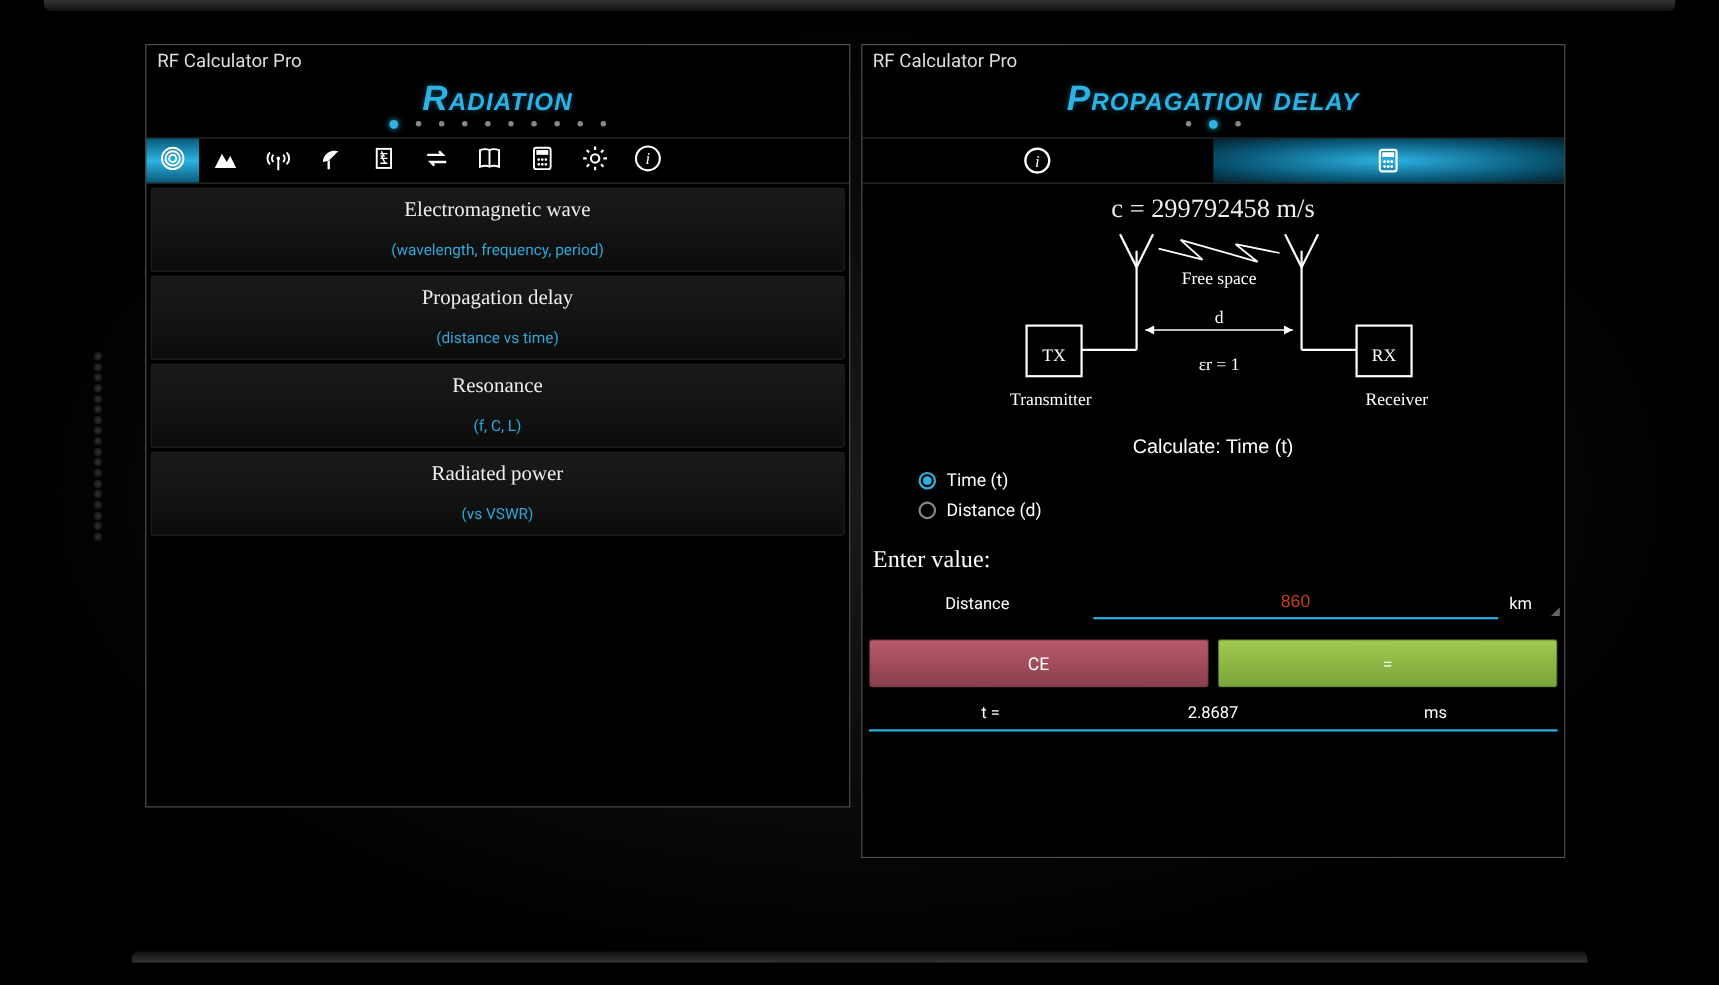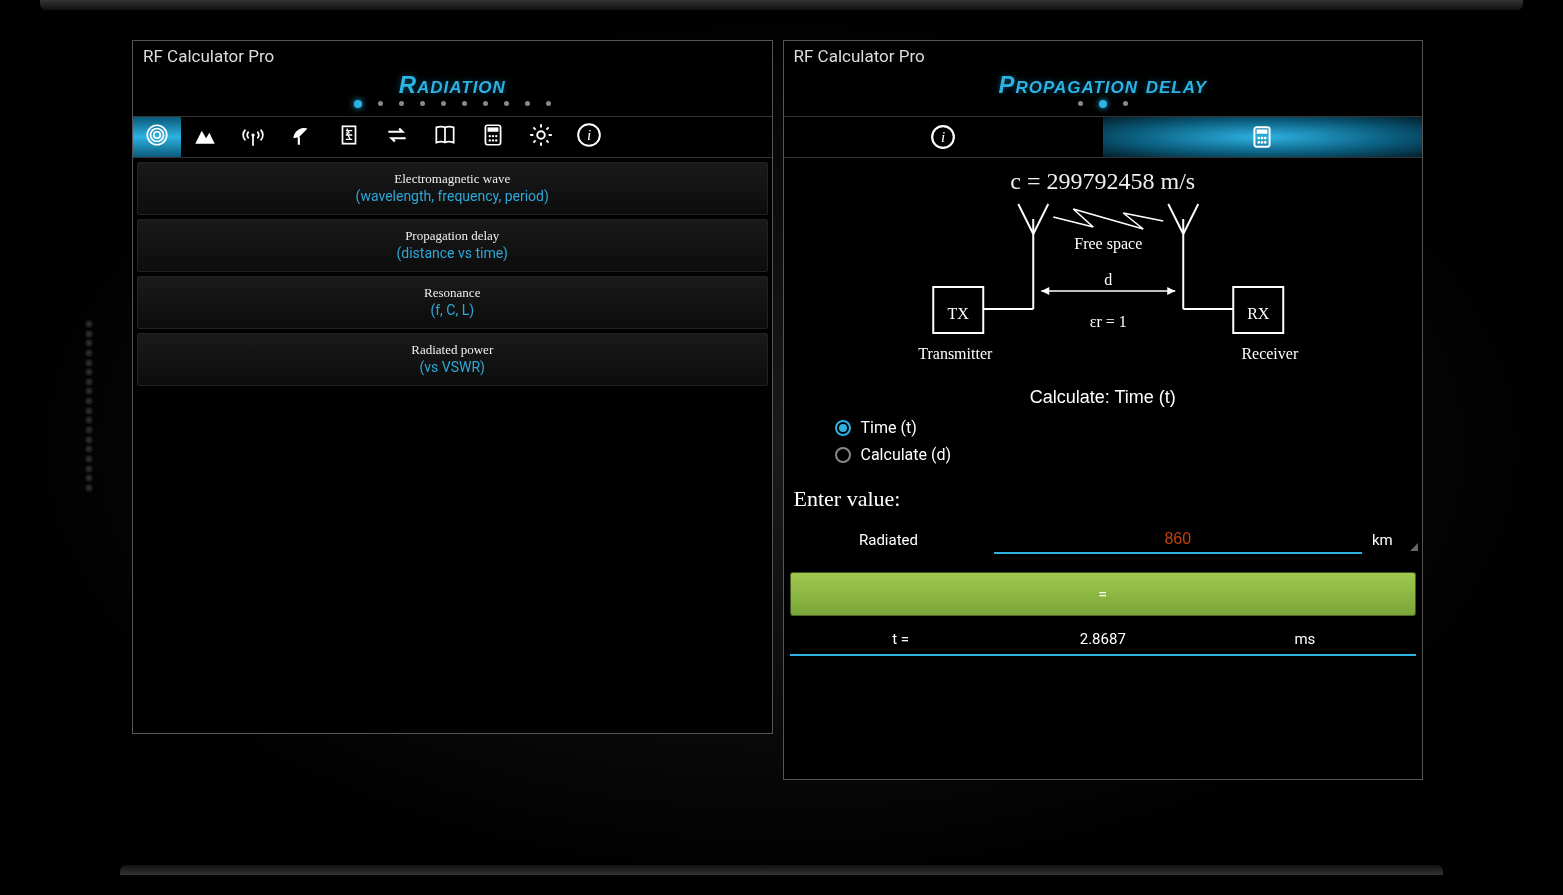--- a/index.html
+++ b/index.html
@@ -61,21 +61,21 @@
   .panel-left { flex: 1; height: 694px; }
   .panel-right { flex: 1; height: 740px; }
   .app-title {
     padding: 5px 10px;
     font-size: 17px;
     color: #ddd;
   }
   .section-title {
     text-align: center;
     font-family: "Brush Script MT", cursive, sans-serif;
-    font-size: 24px;
+    font-size: 32px;
     font-variant: small-caps;
     letter-spacing: 1px;
     color: #2db2e2;
     text-shadow: 0 0 6px #0a4a63;
     font-style: italic;
     font-weight:bold;
   }
   .dots {
     display:flex;
     justify-content:center;
@@ -113,22 +113,22 @@
   }
   .list { padding:4px; display:flex; flex-direction:column; gap:4px;}
   .list-item {
     background:linear-gradient(180deg,#1a1a1a 0%,#0c0c0c 100%);
     border:1px solid #222;
     border-radius:2px;
     text-align:center;
     padding:8px 0 10px;
     cursor:pointer;
   }
-  .list-item .li-title { font-size:13px; font-family:Georgia,serif; color:#eee;}
-  .list-item .li-sub { font-size:14px; color:#2da8d8; margin-top:1px;text-align:center;}
+  .list-item .li-title { font-size:19px; font-family:Georgia,serif; color:#eee;}
+  .list-item .li-sub { font-size:14px; color:#2da8d8; margin-top:18px;text-align:center;}
   
   .formula-c {
     text-align:center;font-family:Georgia,serif;font-size:24px;color:#eee;
     padding:10px 0 4px;
   }
   .diagram { position:relative; height:180px; }
   .diagram svg { width:100%; height:100%; }
   .diagram-text { font-family:Georgia,serif; font-size:16px; fill:#fff; }
   .calc-label { font-size:18px; font-family:Liberation Sans, sans-serif; padding:8px 10px 6px;text-align:center;}
   .radio-row { display:flex;align-items:center;gap:10px;padding:4px 12px; cursor:pointer;margin-left:39px;}
@@ -357,32 +357,33 @@
       </div>
 
       <div class="calc-label">Calculate: Time (t)</div>
 
       <div class="radio-row selected">
         <div class="rdot"></div>
         <span class="lbl">Time (t)</span>
       </div>
       <div class="radio-row">
         <div class="rdot"></div>
-        <span class="lbl">Calculate (d)</span>
+        <span class="lbl">Distance (d)</span>
       </div>
 
       <div class="enter-label">Enter value:</div>
 
       <div class="input-row">
-        <div class="ilabel">Radiated</div>
+        <div class="ilabel">Distance</div>
         <input class="ival" value="860" style="">
         <div class="iunit">km</div>
       </div>
 
       <div class="btn-row">
+        <div class="btn btn-ce">CE</div>
         <div class="btn btn-eq">=</div>
       </div>
 
       <div class="result-row">
         <div>t =</div>
         <div>2.8687</div>
         <div>ms</div>
       </div>
 
     </div>

